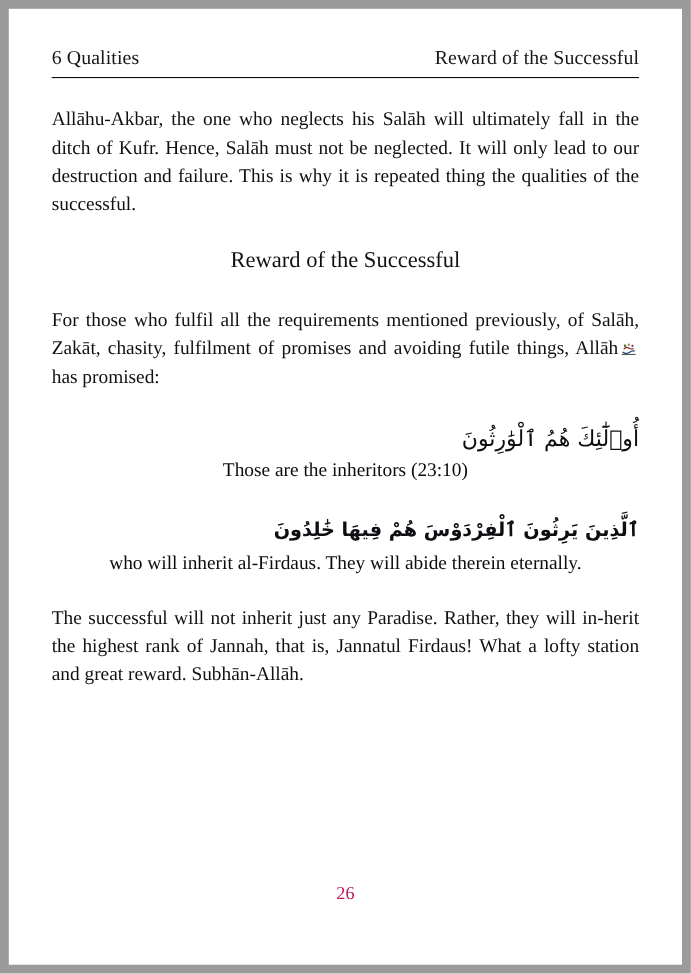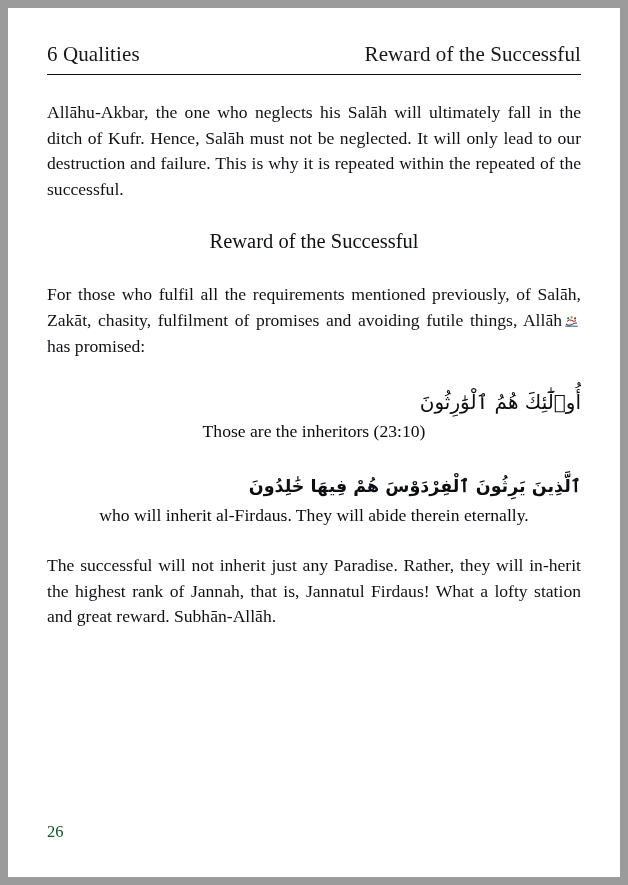--- a/index.html
+++ b/index.html
@@ -32,21 +32,21 @@
     top: 34px;
     width: 534px;
     height: 800px;
   }
 
   
   #running-head {
     display: flex;
     justify-content: space-between;
     align-items: baseline;
-    font-size: 21px;
+    font-size: 18px;
     color: #16171a;
     letter-spacing: 0.1px;
     padding-bottom: 7px;
   }
   #header-rule {
     border-bottom: 1.6px solid #0c0c0c;
     width: 100%;
     margin-bottom: 25px;
   }
 
@@ -104,39 +104,40 @@
     vertical-align: -2px;
     margin: 0 2px;
     overflow: hidden;
   }
   .honorific svg { display: block; }
 
   
   #folio {
     position: absolute;
     left: 0;
-    top: 780px;
+    top: 760px;
     width: 534px;
+    text-align: center;
     font-size: 16.5px;
-    color: #14532d;
+    color: #be185d;
   }
 </style>
 </head>
 <body>
 
 <div id="page-sheet">
   <div id="page-inner">
 
     <div id="running-head">
       <span>6 Qualities</span>
       <span>Reward of the Successful</span>
     </div>
     <div id="header-rule"></div>
 
-    <p class="body-par">Allāhu-Akbar, the one who neglects his Salāh will ultimately fall in the ditch of Kufr. Hence, Salāh must not be neglected. It will only lead to our destruction and failure. This is why it is repeated within the repeated of the successful.</p>
+    <p class="body-par">Allāhu-Akbar, the one who neglects his Salāh will ultimately fall in the ditch of Kufr. Hence, Salāh must not be neglected. It will only lead to our destruction and failure. This is why it is repeated thing the qualities of the successful.</p>
 
     <h2 class="section-heading">Reward of the Successful</h2>
 
     <p class="body-par"><span>For those who fulfil all the requirements mentioned previously, of Salāh, Zakāt, chasity, fulfilment of promises and avoiding futile things, Allāh</span><span class="honorific"><svg width="15" height="13" viewBox="0 0 15 13" xmlns="http://www.w3.org/2000/svg">
           <rect x="0" y="0" width="15" height="13" fill="#fdfdfd"></rect>
           <path d="M2 9 q3 2.4 6 .4 t5-1.2" stroke="#1f3f7a" stroke-width="1.1" fill="none"></path>
           <path d="M3 6.4 q2.2-2.6 4.6-1 t4.4 .4" stroke="#8a1f1f" stroke-width="1" fill="none"></path>
           <circle cx="4.2" cy="3.3" r="1.05" fill="#1c6b2e"></circle>
           <circle cx="7.6" cy="2.4" r="1.05" fill="#b08a16"></circle>
           <circle cx="11" cy="3.4" r="1.05" fill="#6a2d86"></circle>

